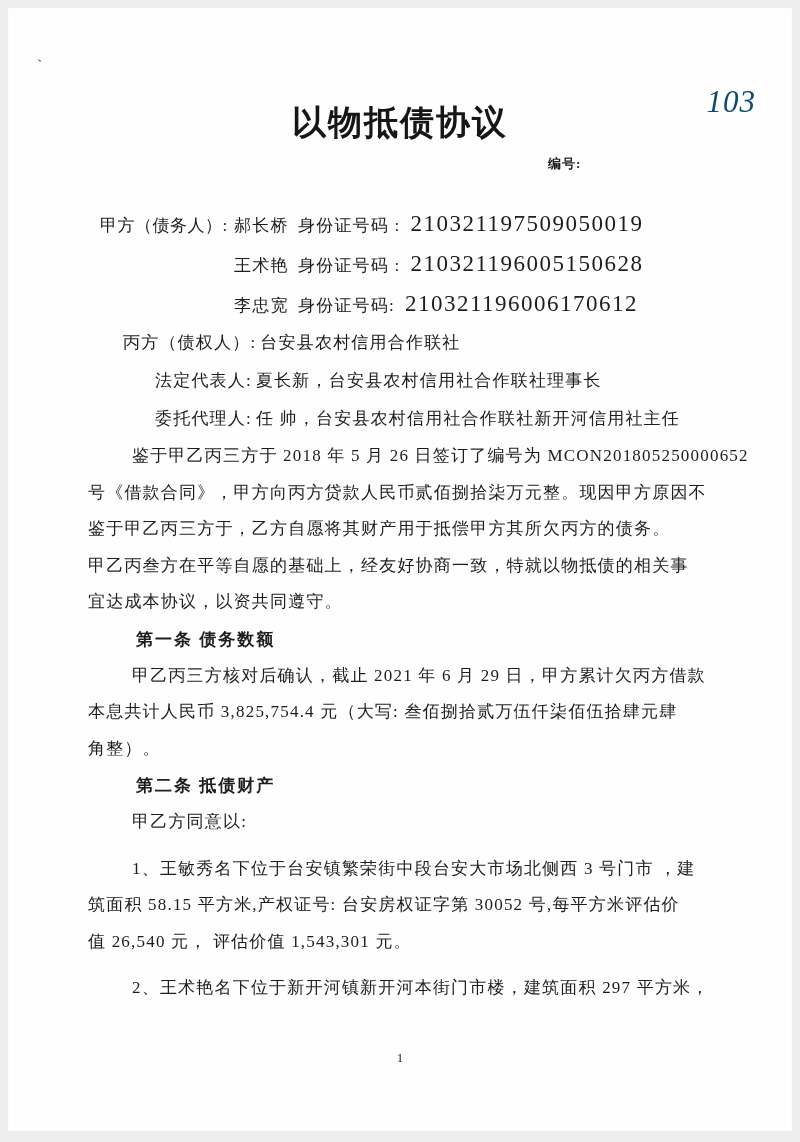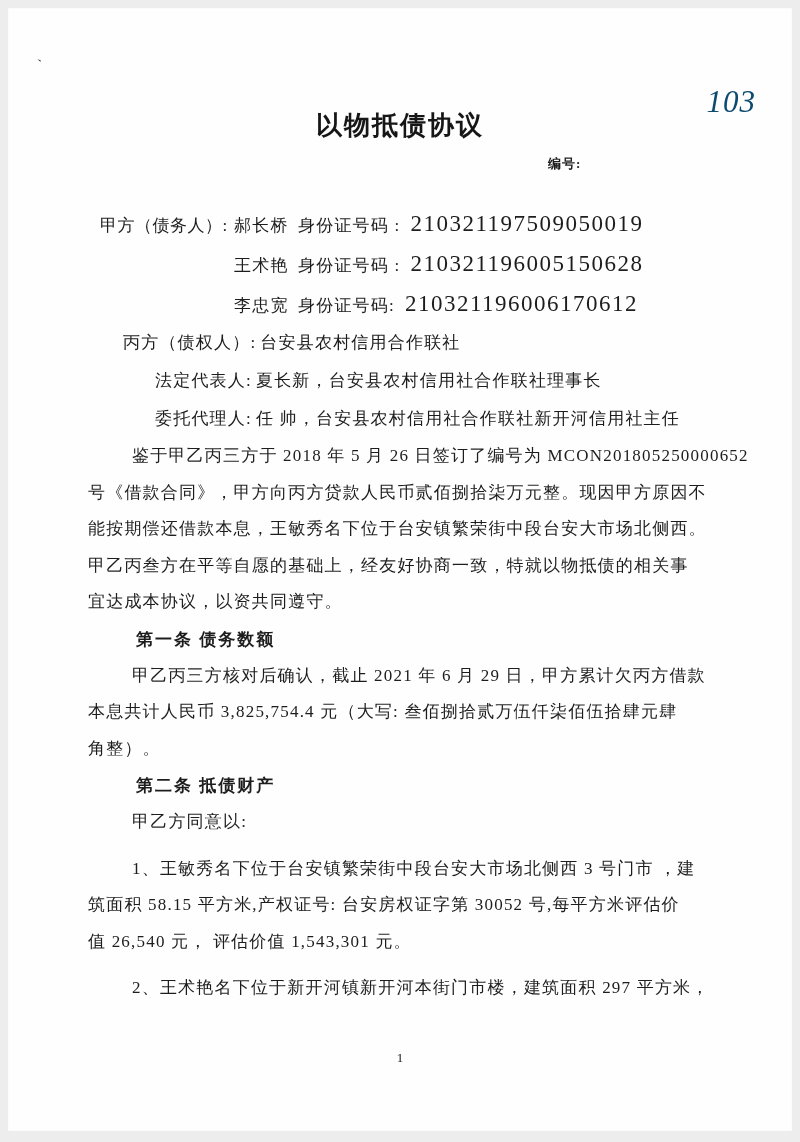--- a/index.html
+++ b/index.html
@@ -22,23 +22,23 @@
     position:absolute; left:27px; top:38px;
     font-size:14px; color:#3a3a3a; transform:rotate(-18deg);
   }
   .corner-number {
     position:absolute; top:76px; right:36px;
     font-size:31px; font-style:italic; letter-spacing:1px;
     color:#0c4a6e;
   }
   .doc-title {
     position:absolute; top:88px; left:0; right:0;
-    margin:12px; text-align:center;
+    margin:4px; text-align:center;
     font-family:"Liberation Sans", sans-serif;
-    font-size:26px; font-weight:700; letter-spacing:2px;
+    font-size:34px; font-weight:700; letter-spacing:2px;
     color:#161616;
   }
   .serial {
     position:absolute; top:147px; left:540px;
     font-size:13px; font-weight:600; letter-spacing:1px;
   }
   .body {
     position:absolute; top:196px; left:80px; width:632px;
     font-size:17px; letter-spacing:1.2px;
   }
@@ -94,21 +94,21 @@
       <div class="pc-row indented">
         <span class="pc-label">法定代表人:</span><span>夏长新，台安县农村信用社合作联社理事长</span>
       </div>
       <div class="pc-row indented">
         <span class="pc-label">委托代理人:</span><span>任 帅，台安县农村信用社合作联社新开河信用社主任</span>
       </div>
 
       <div>
         <div class="line indent">鉴于甲乙丙三方于 2018 年 5 月 26 日签订了编号为 MCON201805250000652</div>
         <div class="line">号《借款合同》，甲方向丙方贷款人民币贰佰捌拾柒万元整。现因甲方原因不</div>
-        <div class="line">能按期偿还借款本息，王敏秀名下位于台安镇繁荣街中段台安大市场北侧西。</div>
+        <div class="line">鉴于甲乙丙三方于，乙方自愿将其财产用于抵偿甲方其所欠丙方的债务。</div>
         <div class="line">甲乙丙叁方在平等自愿的基础上，经友好协商一致，特就以物抵债的相关事</div>
         <div class="line">宜达成本协议，以资共同遵守。</div>
       </div>
 
       <div class="article-heading">第一条 债务数额</div>
       <div>
         <div class="line indent">甲乙丙三方核对后确认，截止 2021 年 6 月 29 日，甲方累计欠丙方借款</div>
         <div class="line">本息共计人民币 3,825,754.4 元（大写: 叁佰捌拾贰万伍仟柒佰伍拾肆元肆</div>
         <div class="line">角整）。</div>
       </div>

